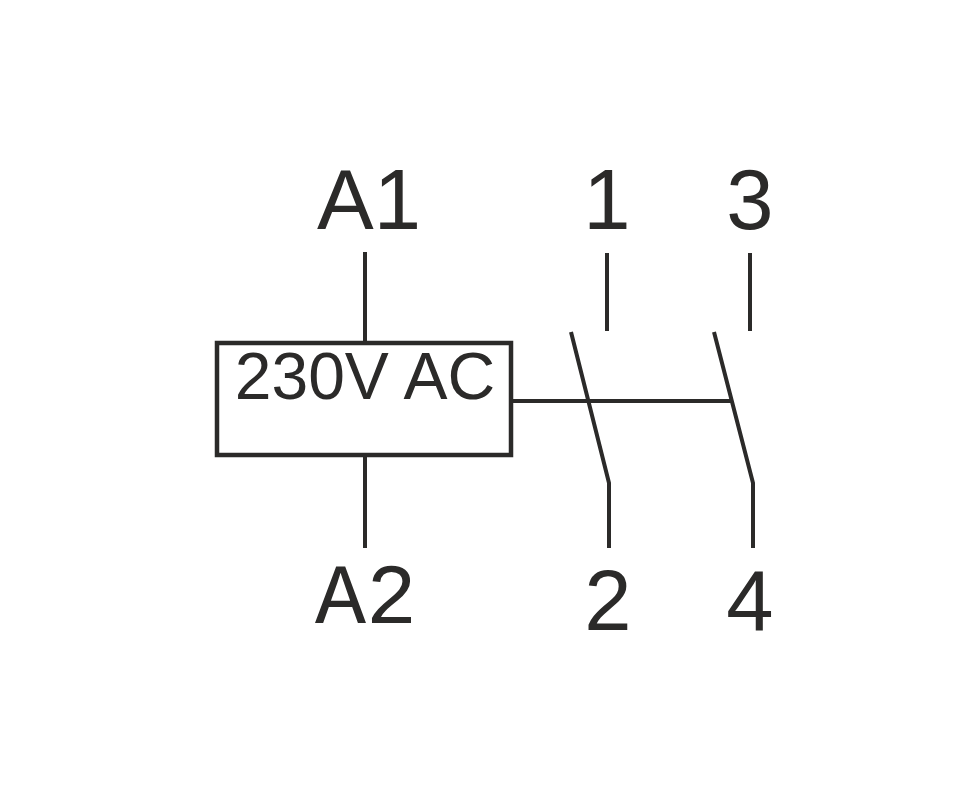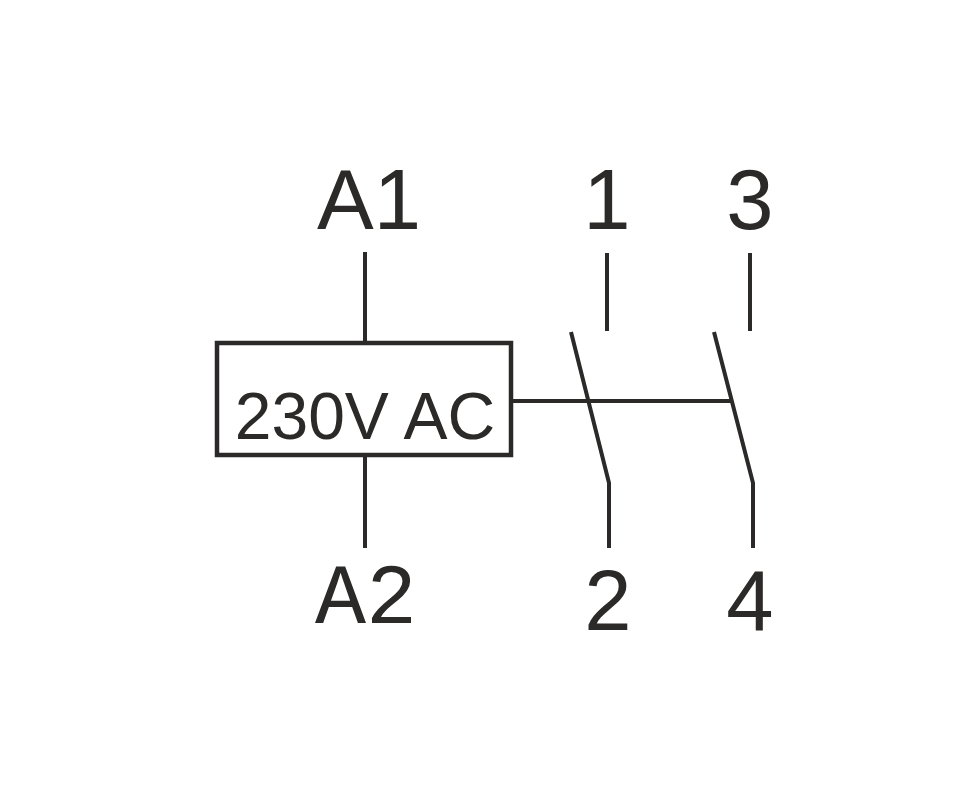--- a/index.html
+++ b/index.html
@@ -60,21 +60,21 @@
       <line x1="502" y1="401" x2="722" y2="401" stroke-width="4"></line>
     </g>
   </svg>
 
   <div class="lbl" style="left:360px; top:199px;">A1</div>
 
   <div class="lbl" style="left:598px; top:199px;">1</div>
 
   <div class="lbl" style="left:741px; top:199px;">3</div>
 
-  <div class="lbl lbl-coil" style="left:356px; top:416px;">230V AC</div>
+  <div class="lbl lbl-coil" style="left:356px; top:376px;">230V AC</div>
 
   <div class="lbl" style="left:357px; top:600px;font-family:Liberation Mono, monospace;">A2</div>
 
   <div class="lbl" style="left:599px; top:600px;">2</div>
 
   <div class="lbl" style="left:741px; top:600px;">4</div>
 
 </div>
 
 </body></html>

